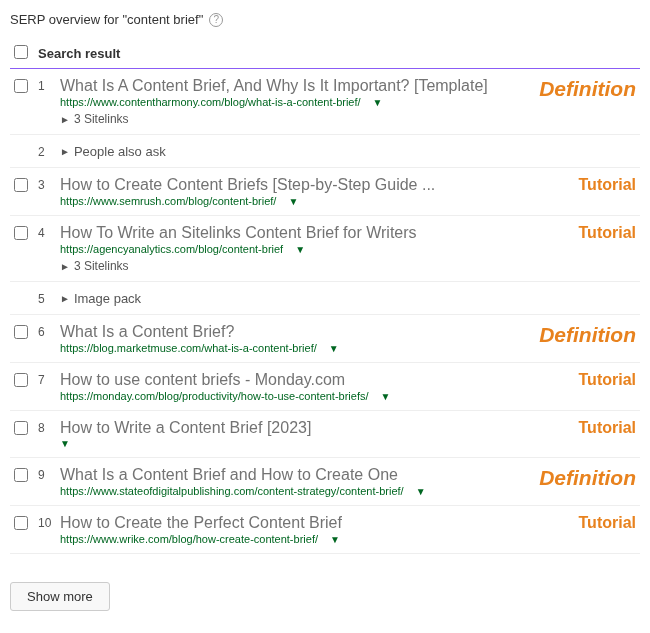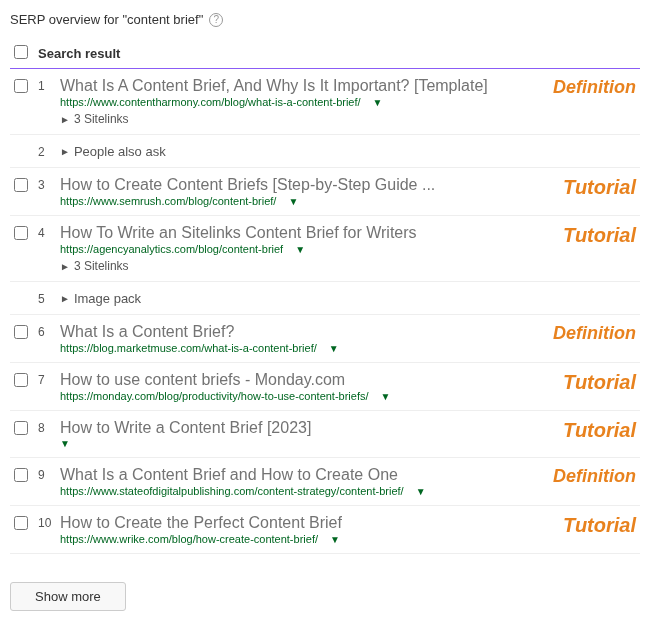--- a/index.html
+++ b/index.html
@@ -101,47 +101,46 @@
       margin-top: 4px;
       font-size: 12px;
       color: #555;
       cursor: pointer;
     }
     .sitelinks-arrow {
       font-size: 10px;
     }
     .badge-definition {
       color: #e8821e;
-      font-size: 18px;
+      font-size: 21px;
       font-weight: bold;
       font-style: italic;
     }
     .badge-tutorial {
       color: #e8821e;
-      font-size: 20px;
+      font-size: 16px;
       font-weight: bold;
-      font-style: italic;
     }
     .special-row {
       display: flex;
       align-items: center;
       padding: 8px 4px;
       border-bottom: 1px solid #eee;
     }
     .special-content {
       display: flex;
       align-items: center;
       gap: 4px;
       color: #555;
       font-size: 13px;
       cursor: pointer;
     }
     .show-more-btn {
       margin-top: 14px;
-      padding: 6px 24px;
+      padding: 6px 16px;
       border: 1px solid #ccc;
       background: #f8f8f8;
       border-radius: 3px;
       font-size: 13px;
       color: #333;
       cursor: pointer;
     }
     input[type="checkbox"] {
       width: 14px;
       height: 14px;

